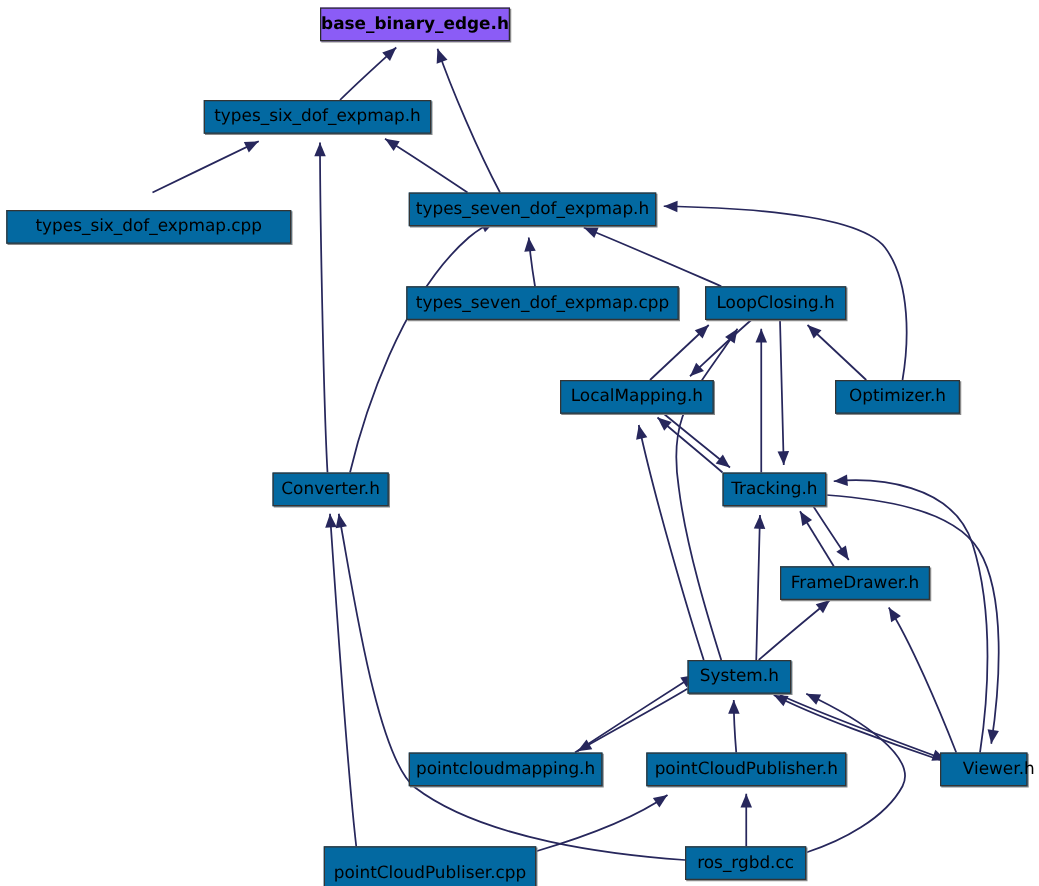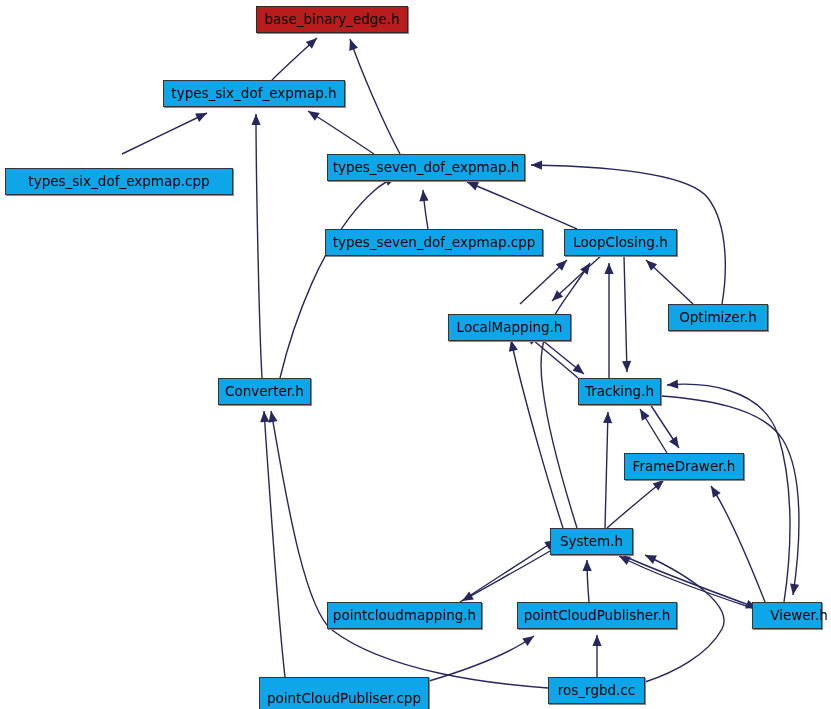--- a/index.html
+++ b/index.html
@@ -32,34 +32,35 @@
     stroke-width: 1.4px;
   }
   .edge-head {
     fill: #27275c;
     stroke: none;
   }
   .node-box {
     position: absolute;
     box-sizing: border-box;
     border: 1px solid #343434;
-    background: #0ea5e9;
+    background: #0369a1;
     display: flex;
     align-items: center;
     justify-content: center;
     font-family: "DejaVu Sans", sans-serif;
     font-size: 13.5px;
     color: #000000;
     white-space: nowrap;
     line-height: 1;
     box-shadow: 1px 1px 0 0 #8a8a8a;
   }
   .node-box.root {
-    background: #b91c1c;
+    background: #8b5cf6;
     border: 1px solid #2b2b2b;
+    font-weight: bold;
   }
   .node-label {
     pointer-events: none;
   }
 </style>
 </head>
 <body>
 
 <div id="graph-root">
   <svg id="edge-layer" viewBox="0 0 831 709" xmlns="http://www.w3.org/2000/svg">
@@ -218,21 +219,21 @@
       </div>
       <div class="node-box" style="left: 327px; top: 154px; width: 198px; height: 27px;">
         <span class="node-label">types_seven_dof_expmap.h</span>
       </div>
       <div class="node-box" style="left: 325px; top: 229px; width: 218px; height: 27px;">
         <span class="node-label">types_seven_dof_expmap.cpp</span>
       </div>
       <div class="node-box" style="left: 564px; top: 229px; width: 113px; height: 27px;">
         <span class="node-label">LoopClosing.h</span>
       </div>
-      <div class="node-box" style="left: 448px; top: 304px; width: 123px; height: 27px; margin-top: 10px;">
+      <div class="node-box" style="left: 448px; top: 304px; width: 123px; height: 27px;">
         <span class="node-label">LocalMapping.h</span>
       </div>
       <div class="node-box" style="left: 668px; top: 304px; width: 100px; height: 27px;">
         <span class="node-label">Optimizer.h</span>
       </div>
       <div class="node-box" style="left: 218px; top: 378px; width: 93px; height: 27px;">
         <span class="node-label">Converter.h</span>
       </div>
       <div class="node-box" style="left: 578px; top: 378px; width: 83px; height: 27px;">
         <span class="node-label">Tracking.h</span>

